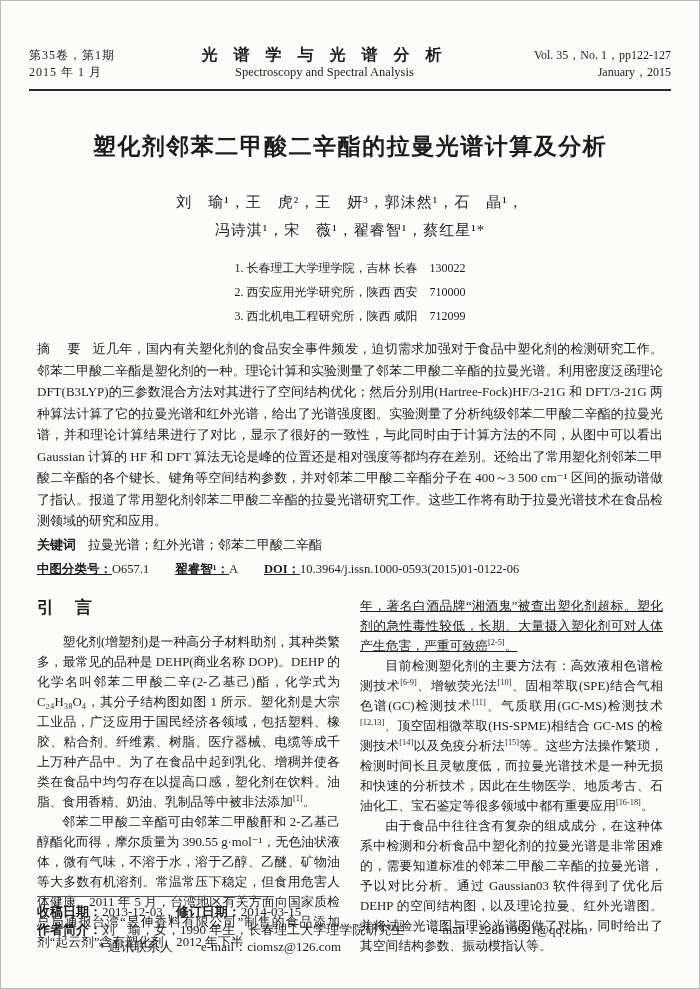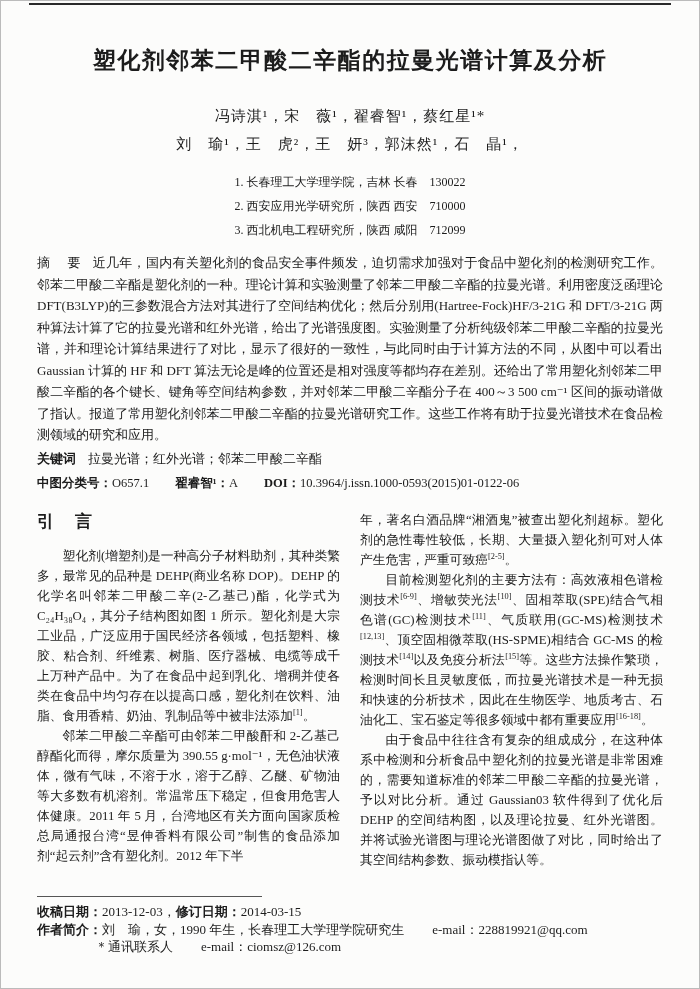--- a/index.html
+++ b/index.html
@@ -32,56 +32,70 @@
     font-size: 23px; font-weight: bold; letter-spacing: 1.5px;
   }
   .authors { margin-top: 26px; text-align: center; font-size: 15px; line-height: 28px; letter-spacing: 1px; }
   .affiliations { margin-top: 12px; text-align: center; font-size: 12px; line-height: 24px; }
   
   .abstract { margin: 10px 36px 0 36px; font-size: 13px; line-height: 21.5px; text-align: justify; }
   .abstract .label { font-weight: normal; letter-spacing: 2px; margin-right: 10px; }
   .keywords { margin: 2px 36px 0 36px; font-size: 13px; line-height: 22px; }
   .keywords .label { font-weight: bold; margin-right: 12px; }
   .classification { margin: 2px 36px 0 36px; font-size: 12.5px; line-height: 22px; }
-  .classification b { font-weight: bold; }
+  .classification b { font-weight: bold; text-decoration: underline; }
   .classification .gap { display: inline-block; width: 26px; }
   
   .body-columns {
     display: flex; gap: 20px;
     margin: 16px 36px 4px 36px;
     font-size: 12.8px; line-height: 20px; text-align: justify;
   }
   .col { flex: 1 1 0; min-width: 0; }
   .section-heading { font-size: 17px; font-weight: bold; letter-spacing: 2px; margin: 2px 0 14px 0; }
   .col p { text-indent: 2em; }
-  .col p.no-indent { text-indent: 0; }
+  .col p.no-indent { text-indent: 0; text-decoration: underline; }
   sup { font-size: 0.65em; vertical-align: super; line-height: 0; }
   
   .footnote {
     position: absolute; left: 36px; right: 43px; top: 895px;
     font-size: 13px; line-height: 17.5px;
   }
   .footnote-rule { border: none; border-top: 1px solid #555; width: 225px; margin: 0 0 6px 0; }
   .footnote b { font-weight: bold; }
   .fn-row { white-space: nowrap; overflow: hidden; }
   .fn-indent { padding-left: 58px; }
   .fn-gap { display: inline-block; width: 28px; }
 </style>
 </head>
 <body>
 
 <div class="page">
 
+  <div class="journal-header">
+    <div class="jh-left">
+      <div>第35卷，第1期</div>
+      <div>2015 年 1 月</div>
+    </div>
+    <div class="jh-center">
+      <div class="cn">光 谱 学 与 光 谱 分 析</div>
+      <div class="en">Spectroscopy and Spectral Analysis</div>
+    </div>
+    <div class="jh-right">
+      <div>Vol. 35，No. 1，pp122-127</div>
+      <div>January，2015</div>
+    </div>
+  </div>
   <hr class="header-rule">
 
   <h1 class="article-title">塑化剂邻苯二甲酸二辛酯的拉曼光谱计算及分析</h1>
 
   <div class="authors">
+    <div>刘　瑜¹，王　虎²，王　妍³，郭沫然¹，石　晶¹，</div>
     <div>冯诗淇¹，宋　薇¹，翟睿智¹，蔡红星¹*</div>
-    <div>刘　瑜¹，王　虎²，王　妍³，郭沫然¹，石　晶¹，</div>
   </div>
 
   <div class="affiliations">
     <div>1. 长春理工大学理学院，吉林 长春　130022</div>
     <div>2. 西安应用光学研究所，陕西 西安　710000</div>
     <div>3. 西北机电工程研究所，陕西 咸阳　712099</div>
   </div>
 
   <p class="abstract"><span class="label">摘　要</span><span>近几年，国内有关塑化剂的食品安全事件频发，迫切需求加强对于食品中塑化剂的检测研究工作。邻苯二甲酸二辛酯是塑化剂的一种。理论计算和实验测量了邻苯二甲酸二辛酯的拉曼光谱。利用密度泛函理论 DFT(B3LYP)的三参数混合方法对其进行了空间结构优化；然后分别用(Hartree-Fock)HF/3-21G 和 DFT/3-21G 两种算法计算了它的拉曼光谱和红外光谱，给出了光谱强度图。实验测量了分析纯级邻苯二甲酸二辛酯的拉曼光谱，并和理论计算结果进行了对比，显示了很好的一致性，与此同时由于计算方法的不同，从图中可以看出 Gaussian 计算的 HF 和 DFT 算法无论是峰的位置还是相对强度等都均存在差别。还给出了常用塑化剂邻苯二甲酸二辛酯的各个键长、键角等空间结构参数，并对邻苯二甲酸二辛酯分子在 400～3 500 cm⁻¹ 区间的振动谱做了指认。报道了常用塑化剂邻苯二甲酸二辛酯的拉曼光谱研究工作。这些工作将有助于拉曼光谱技术在食品检测领域的研究和应用。</span></p>
 

